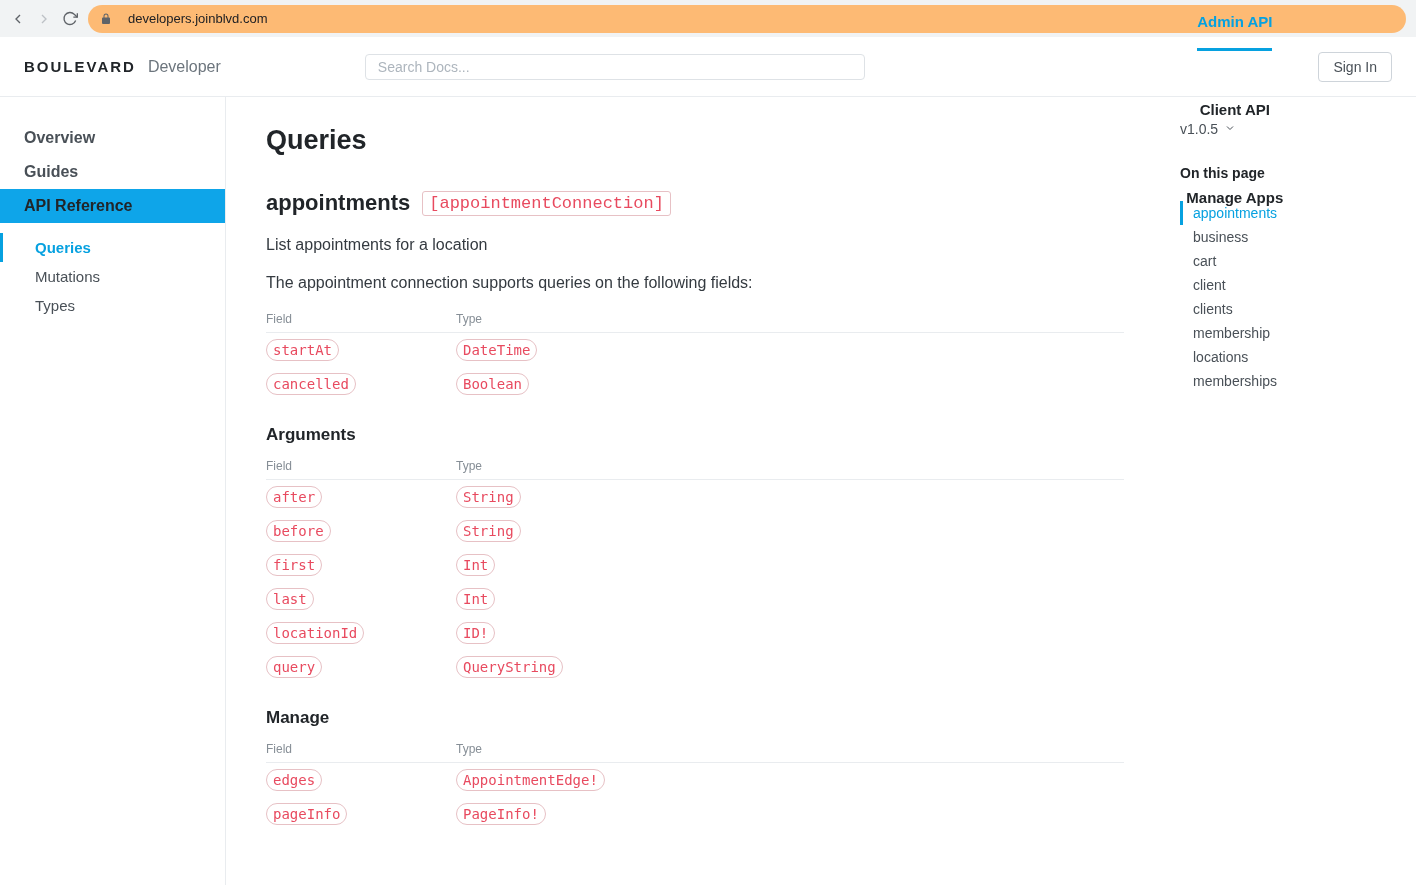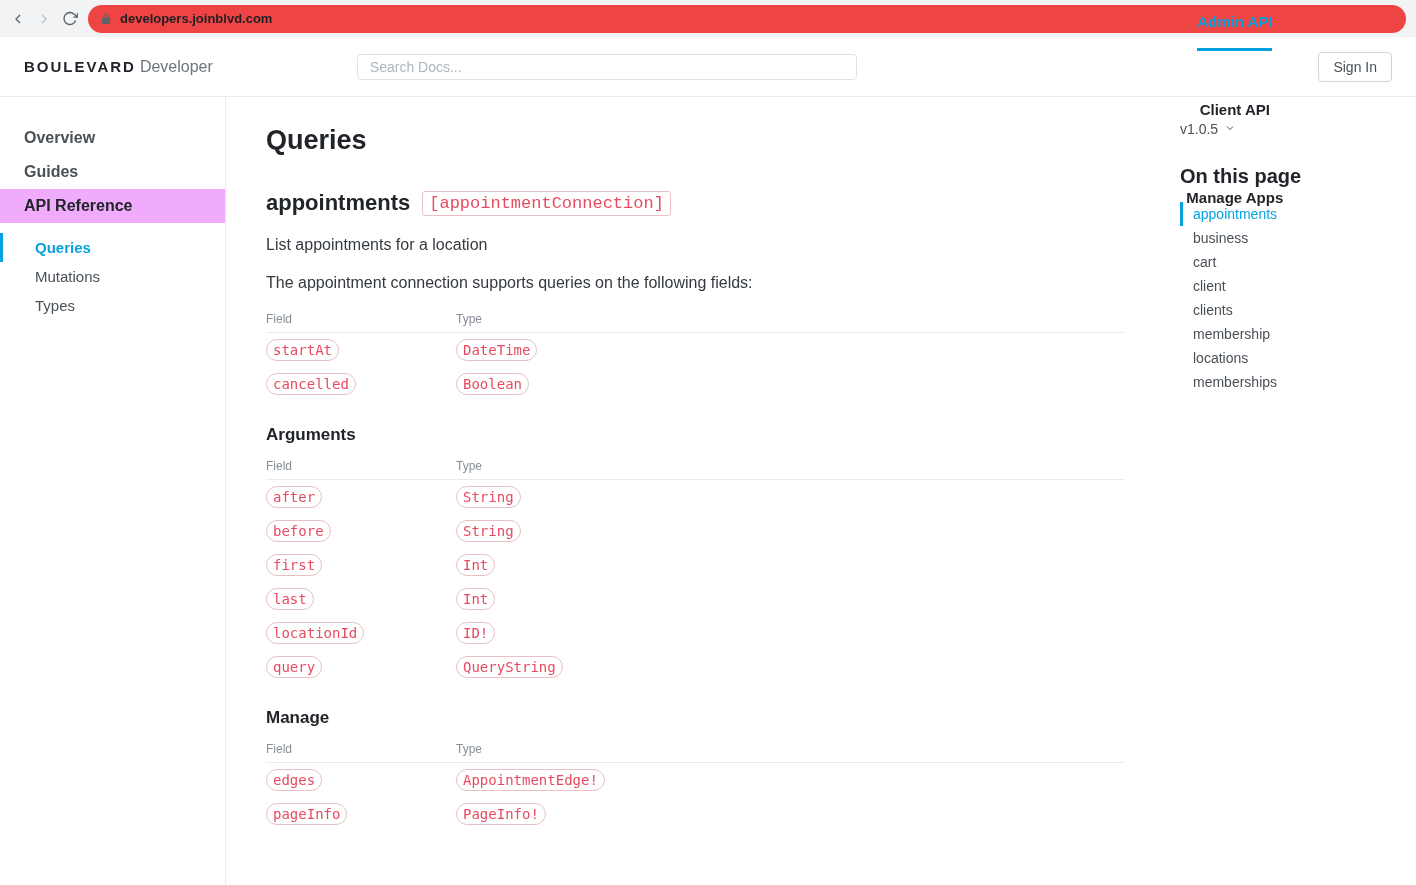--- a/index.html
+++ b/index.html
@@ -2,59 +2,59 @@
 <html><head>
 <meta charset="utf-8">
 <style>
 * { margin: 0; padding: 0; box-sizing: border-box; }
 body { font-family: -apple-system, BlinkMacSystemFont, "Segoe UI", Helvetica, Arial, sans-serif; color: #212529; background: #fff; }
 
 
 .browser-chrome { background: #f1f3f4; height: 37px; display: flex; align-items: center; padding: 0 10px; gap: 10px; }
 .nav-icon { width: 16px; height: 16px; display: flex; align-items: center; justify-content: center; color: #5f6368; }
 .nav-icon.disabled { color: #bdc1c6; }
-.addr-bar { flex: 1; background: #ef4444; border-radius: 16px; height: 28px; display: flex; align-items: center; padding: 0 12px; gap: 8px; font-size: 13px; color: #202124; font-weight: bold; }
+.addr-bar { flex: 1; background: #fdba74; border-radius: 16px; height: 28px; display: flex; align-items: center; padding: 0 12px; gap: 16px; font-size: 13px; color: #202124; }
 .lock { width: 12px; height: 12px; }
 
 
 .site-header { height: 60px; border-bottom: 1px solid #e9ecef; display: flex; align-items: center; padding: 0 24px; gap: 24px; }
 .logo { font-size: 15px; letter-spacing: 2px; font-weight: 700; color: #212529; white-space: nowrap; }
-.logo-sub { font-weight: 400; letter-spacing: 0; color: #6c757d; margin-left: 4px; }
+.logo-sub { font-weight: 400; letter-spacing: 0; color: #6c757d; margin-left: 12px; }
 .search-box { width: 500px; border: 1px solid #dee2e6; border-radius: 4px; height: 26px; display: flex; align-items: center; padding: 0 12px; font-size: 14px; color: #adb5bd; margin-left: 120px; }
 .header-spacer { flex: 1; }
 .top-nav { display: flex; gap: 32px; align-items: center; flex-direction: column; }
 .top-nav-item { font-size: 15px; font-weight: 600; color: #212529; padding: 18px 0; border-bottom: 3px solid transparent; cursor: pointer; white-space: nowrap; }
 .top-nav-item.active { color: #06a1e0; border-bottom-color: #06a1e0; }
 .signin { border: 1px solid #ced4da; border-radius: 4px; padding: 6px 14px; font-size: 14px; color: #495057; cursor: pointer; }
 
 
 .page { display: grid; grid-template-columns: 226px 1fr 252px; height: calc(885px - 37px - 60px); }
 .left-nav { border-right: 1px solid #e9ecef; padding-top: 24px; }
 .left-item { padding: 8px 24px; font-size: 16px; font-weight: 600; color: #495057; cursor: pointer; }
-.left-item.active { background: #f0abfc; color: #212529; }
+.left-item.active { background: #0ea5e9; color: #212529; }
 .left-sub { padding: 6px 24px 6px 32px; font-size: 15px; color: #495057; cursor: pointer; border-left: 3px solid transparent; }
 .left-sub.active { color: #06a1e0; border-left-color: #06a1e0; font-weight: 600; }
 .left-subs { margin-top: 10px; }
 
 .content { padding: 28px 40px; overflow: hidden; }
 h1 { font-size: 27px; font-weight: 700; margin-bottom: 34px; }
 h2 { font-size: 22px; font-weight: 700; display: flex; align-items: center; gap: 12px; margin-bottom: 20px; }
 .type-tag { font-family: Liberation Mono, monospace; font-size: 17px; color: #e84a5f; border: 1px solid #e7c1c5; border-radius: 3px; padding: 2px 6px; font-weight: 400; }
 .para { font-size: 16px; color: #343a40; margin-bottom: 20px; }
 h3 { font-size: 17px; font-weight: 700; margin: 24px 0 14px; }
 
 .tbl { width: 100%; border-collapse: collapse; }
 .tbl th { text-align: left; font-size: 12px; font-weight: 400; color: #868e96; padding-bottom: 6px; border-bottom: 1px solid #e9ecef; }
 .tbl td { padding: 6px 0; }
 .col-field { width: 190px; }
 code.pill { font-family: ui-monospace, SFMono-Regular, Menlo, Consolas, monospace; font-size: 14px; color: #e84a5f; border: 1px solid #e7c1c5; border-radius: 11px; padding: 2px 6px; display: inline-block; }
 
 .right-nav { padding: 24px 16px; }
 .version { font-size: 14px; color: #495057; display: flex; align-items: center; gap: 6px; cursor: pointer; margin-bottom: 28px; }
-.on-page-title { font-size: 20px; font-weight: 600; margin-bottom: 14px; }
+.on-page-title { font-size: 14px; font-weight: 600; margin-bottom: 20px; }
 .toc-item { font-size: 14px; color: #495057; padding: 4px 0 4px 10px; border-left: 3px solid transparent; cursor: pointer; }
 .toc-item.active { color: #06a1e0; border-left-color: #06a1e0; font-weight: 500; }
 </style>
 </head>
 <body>
 
 <div class="browser-chrome">
   <span class="nav-icon">
       <svg viewBox="0 0 24 24" width="18" height="18" fill="none" stroke="currentColor" stroke-width="2">
         <path d="M15 18l-6-6 6-6"></path>

